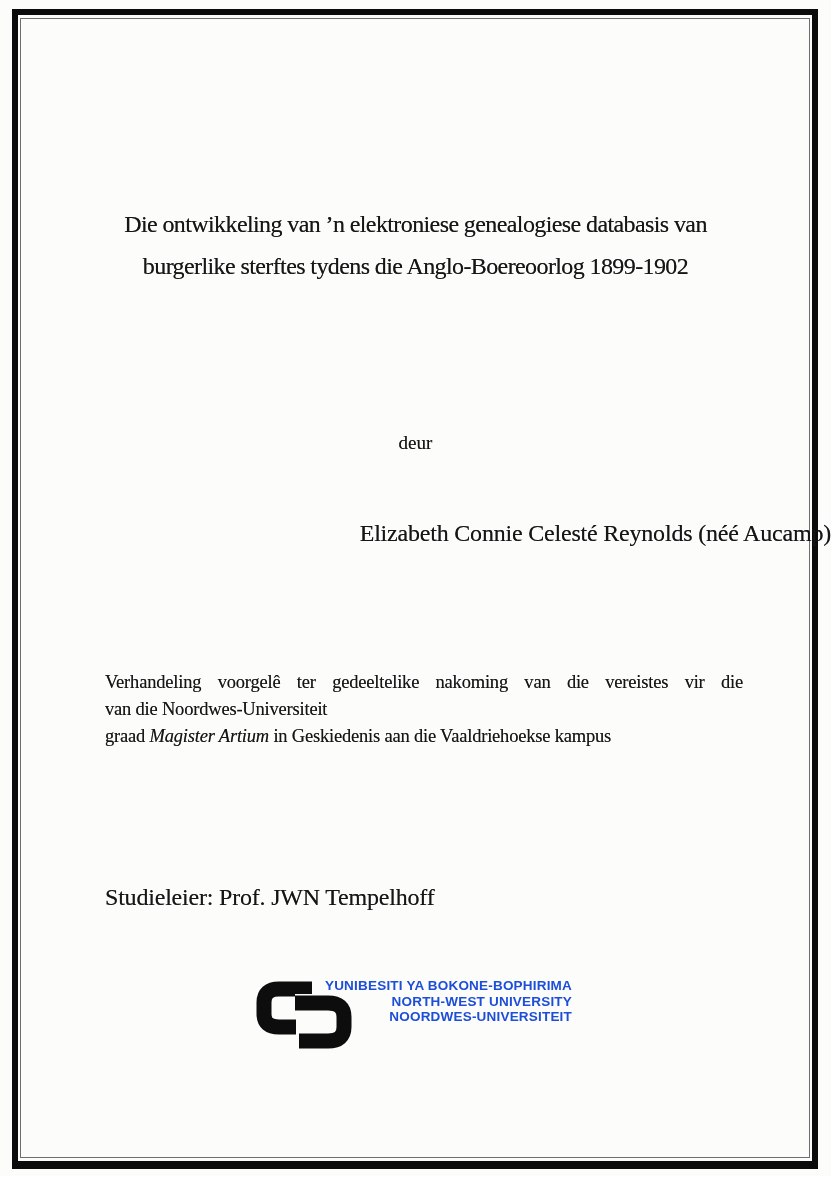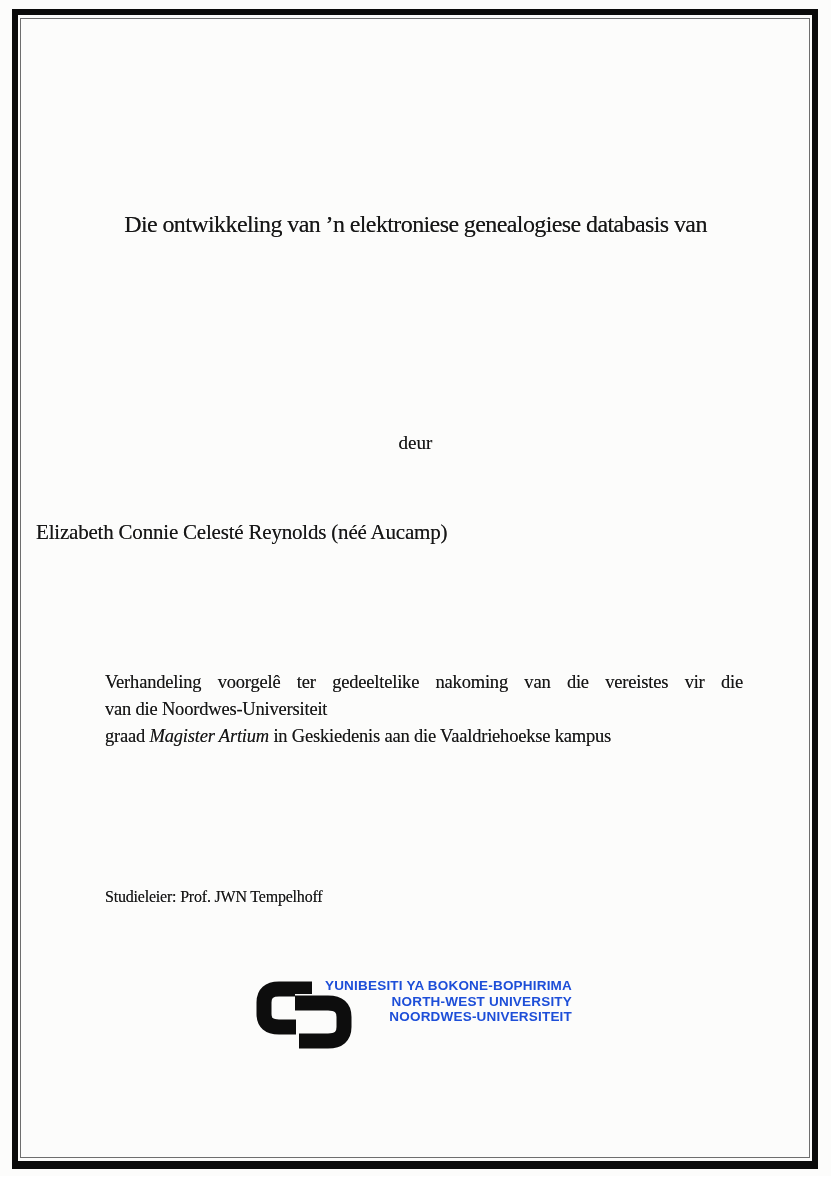--- a/index.html
+++ b/index.html
@@ -42,43 +42,42 @@
   .byline-label {
     position: absolute;
     top: 432px; left: 0; right: 0;
     text-align: center;
     font-size: 19px;
     text-shadow: 0 0 0.4px rgba(0,0,0,0.55);
   }
   .author-name {
     position: absolute;
     top: 520px; left: 0; right: 0;
-    text-align: left;
-    font-size: 21px;
+    text-align: right;
+    font-size: 24px;
     letter-spacing: -0.2px;
     text-shadow: 0 0 0.5px rgba(0,0,0,0.6);
-    margin-left: 36px;
   }
   .declaration {
     position: absolute;
     top: 658px; left: 105px; width: 638px;
     font-size: 18.5px;
     line-height: 27px;
     letter-spacing: -0.2px;
     text-shadow: 0 0 0.4px rgba(0,0,0,0.55);
     margin-top: 11px;
   }
   .declaration .justified-line {
     text-align: justify;
     text-align-last: justify;
   }
   .supervisor-block {
     position: absolute;
     top: 884px; left: 105px;
-    font-size: 16px;
+    font-size: 24px;
     line-height: 26px;
     letter-spacing: -0.2px;
     text-shadow: 0 0 0.4px rgba(0,0,0,0.55);
   }
   .logo-row {
     position: absolute;
     top: 976px; left: 0; right: 0; height: 80px;
   }
   .logo-mark {
     position: absolute;
@@ -100,20 +99,21 @@
 </head>
 <body>
 
 <div class="page">
 
   <div class="frame-outer"></div>
   <div class="frame-inner"></div>
 
   <div class="thesis-title">
     <div>Die ontwikkeling van ’n elektroniese genealogiese databasis van</div>
+    <div>burgerlike sterftes tydens die Anglo-Boereoorlog 1899-1902</div>
   </div>
 
   <div class="byline-label">deur</div>
 
   <div class="author-name">Elizabeth Connie Celesté Reynolds (néé Aucamp)</div>
 
   <div class="declaration">
     <div class="justified-line">Verhandeling voorgelê ter gedeeltelike nakoming van die vereistes vir die</div>
     <div>van die Noordwes-Universiteit</div>
     <div><span>graad </span><em>Magister Artium</em><span> in Geskiedenis aan die Vaaldriehoekse kampus</span></div>

